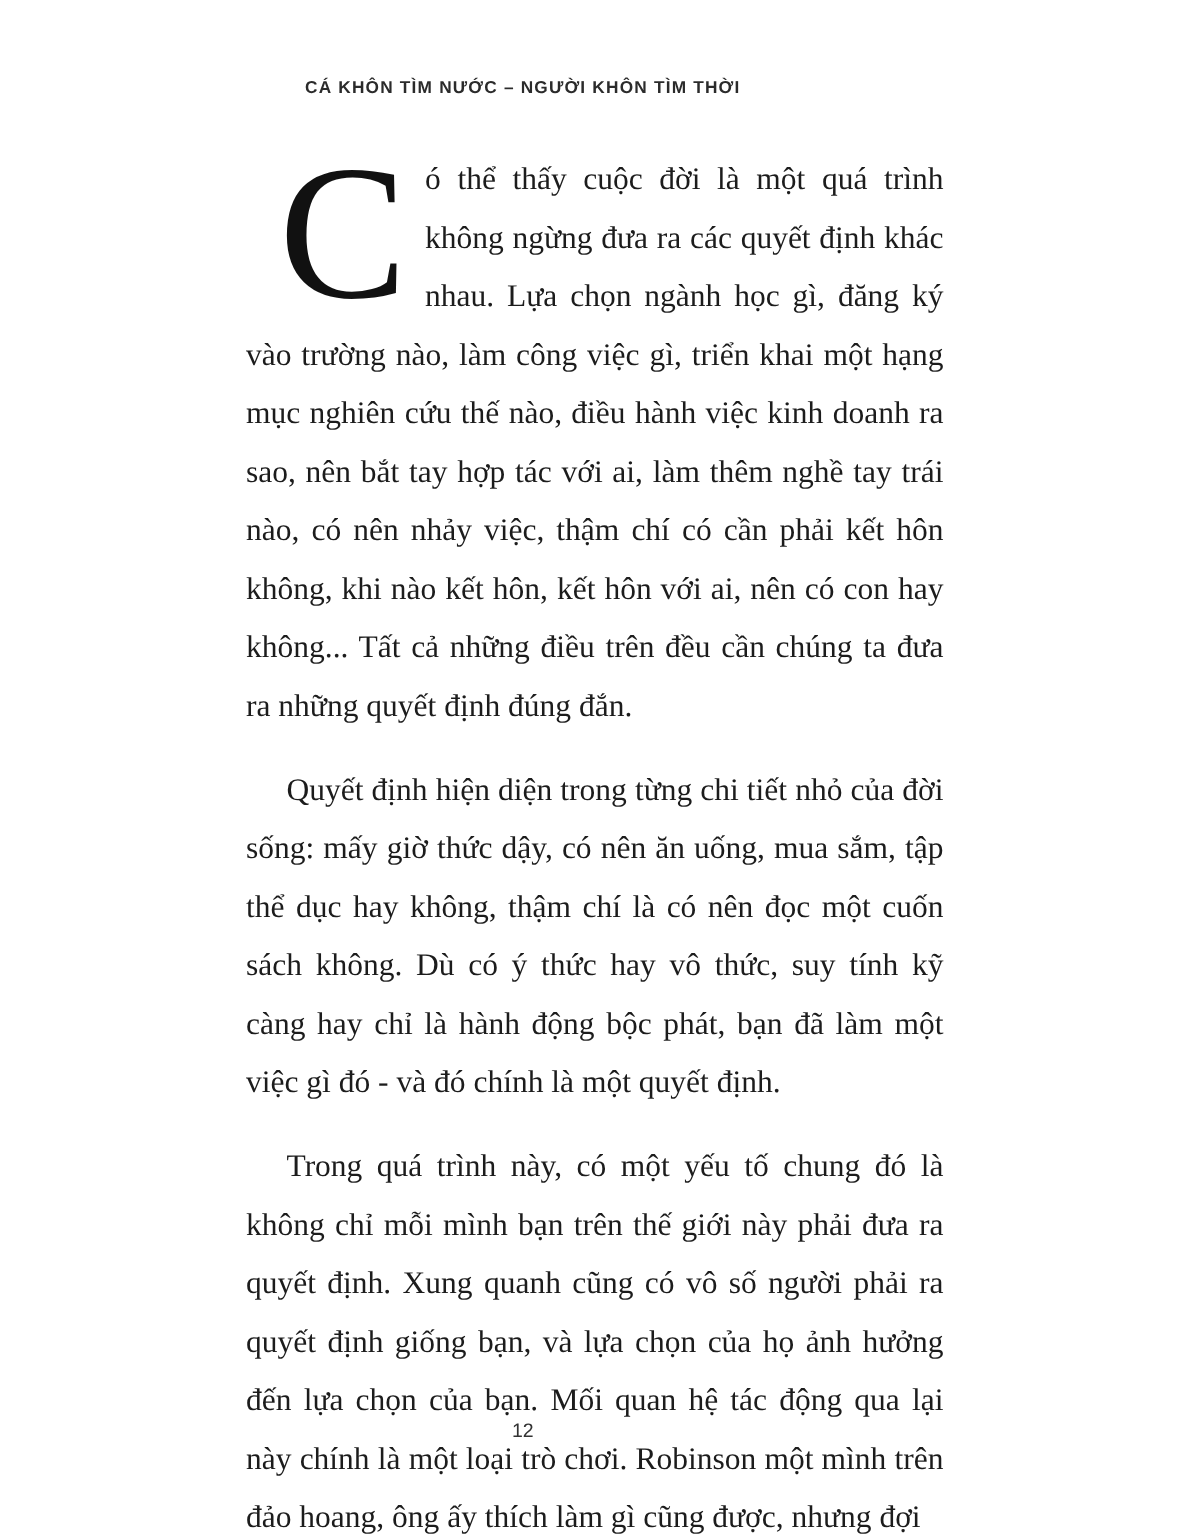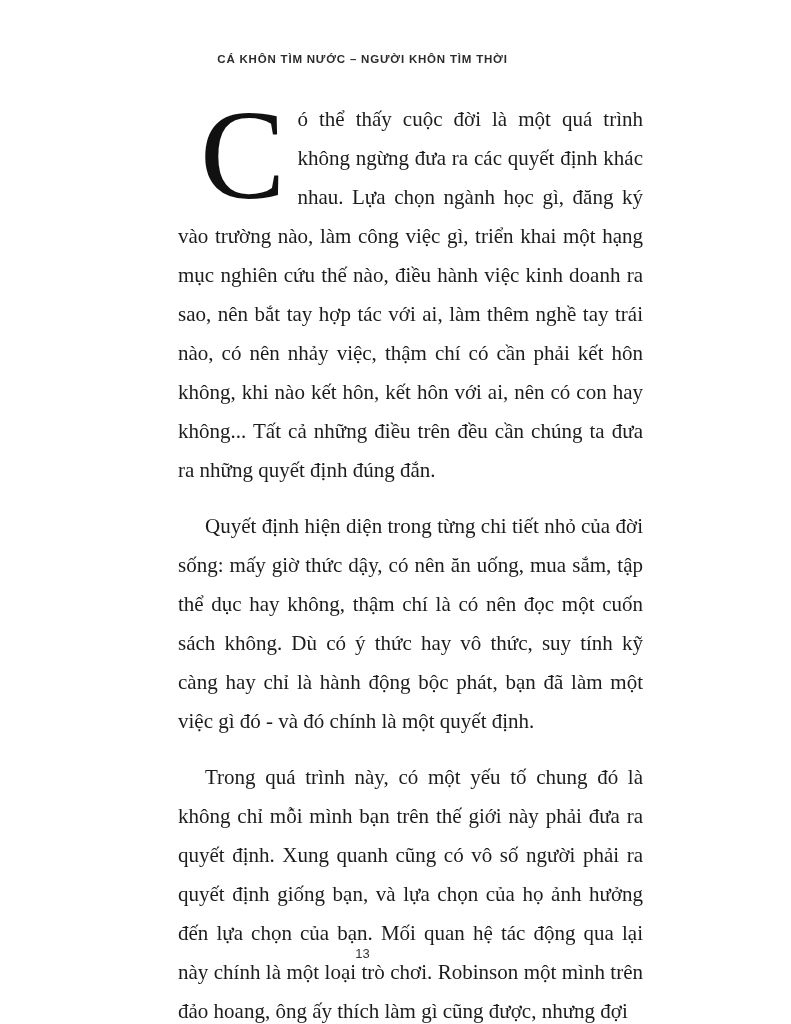--- a/index.html
+++ b/index.html
@@ -9,21 +9,20 @@
   }
 
   .page {
     position: relative;
     width: 697px;
     height: 1024px;
     background: #ffffff;
     overflow: hidden;
     font-family: "Liberation Serif", serif;
     color: #1c1c1c;
-    margin-left: 14px;
   }
 
   .running-head {
     position: absolute;
     top: 53px;
     left: 0;
     width: 100%;
     text-align: center;
     font-family: "Liberation Sans", sans-serif;
     font-size: 11.5px;
@@ -81,15 +80,15 @@
   <main class="text-block">
 
     <p class="para"><span class="drop-cap">C</span><span>ó thể thấy cuộc đời là một quá trình không ngừng đưa ra các quyết định khác nhau. Lựa chọn ngành học gì, đăng ký vào trường nào, làm công việc gì, triển khai một hạng mục nghiên cứu thế nào, điều hành việc kinh doanh ra sao, nên bắt tay hợp tác với ai, làm thêm nghề tay trái nào, có nên nhảy việc, thậm chí có cần phải kết hôn không, khi nào kết hôn, kết hôn với ai, nên có con hay không... Tất cả những điều trên đều cần chúng ta đưa ra những quyết định đúng đắn.</span></p>
 
     <p class="para">Quyết định hiện diện trong từng chi tiết nhỏ của đời sống: mấy giờ thức dậy, có nên ăn uống, mua sắm, tập thể dục hay không, thậm chí là có nên đọc một cuốn sách không. Dù có ý thức hay vô thức, suy tính kỹ càng hay chỉ là hành động bộc phát, bạn đã làm một việc gì đó - và đó chính là một quyết định.</p>
 
     <p class="para">Trong quá trình này, có một yếu tố chung đó là không chỉ mỗi mình bạn trên thế giới này phải đưa ra quyết định. Xung quanh cũng có vô số người phải ra quyết định giống bạn, và lựa chọn của họ ảnh hưởng đến lựa chọn của bạn. Mối quan hệ tác động qua lại này chính là một loại trò chơi. Robinson một mình trên đảo hoang, ông ấy thích làm gì cũng được, nhưng đợi</p>
 
   </main>
 
-  <footer class="page-number">13</footer>
+  <footer class="page-number">12</footer>
 
 </div>
 
 </body></html>

